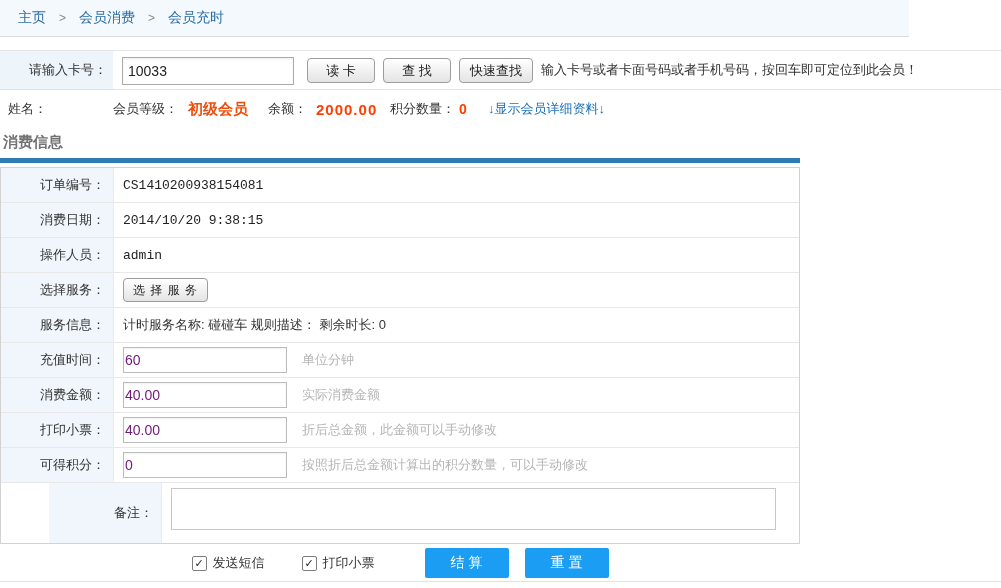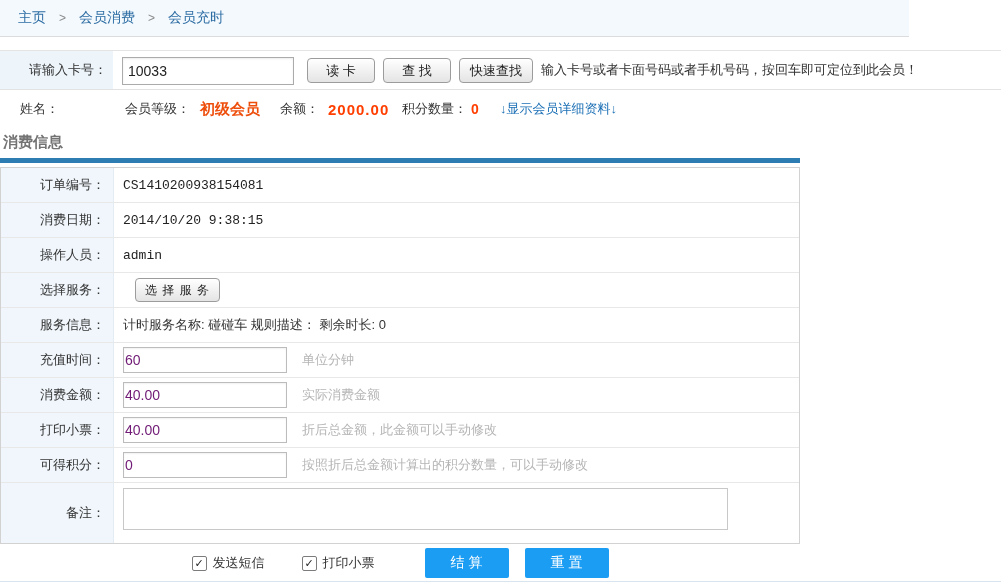--- a/index.html
+++ b/index.html
@@ -26,48 +26,48 @@
             background:linear-gradient(#ffffff,#e4e4e4);font-size:13px;color:#222;
             font-family:inherit;cursor:pointer;padding:0 10px;}
   .btn-read{left:307px;width:68px;}
   .btn-find{left:383px;width:68px;}
   .btn-quick{left:459px;width:74px;padding:0 4px;}
   .search-hint{position:absolute;left:541px;top:0;height:100%;display:flex;align-items:center;
                font-size:13px;color:#333;}
 
   
   .memberrow{position:absolute;top:90px;left:0;width:1001px;height:38px;font-size:13px;}
-  .memberrow>span{position:absolute;top:50%;transform:translateY(-50%);white-space:nowrap;margin-left:12px;}
+  .memberrow>span{position:absolute;top:50%;transform:translateY(-50%);white-space:nowrap;}
   .m-name{left:8px;color:#333;}
   .m-lvl-label{left:113px;color:#333;}
   .m-lvl-value{left:188px;color:#ee4e0c;font-weight:bold;font-size:15px;}
   .m-bal-label{left:268px;color:#333;}
   .m-bal-value{left:316px;color:#ff3e00;font-weight:bold;font-size:15px;letter-spacing:1px;}
   .m-pts-label{left:390px;color:#333;}
   .m-pts-value{left:459px;color:#ff3e00;font-weight:bold;font-size:14px;}
   .m-detail{left:488px;color:#1c70b5;cursor:pointer;}
 
   
   .section-title{position:absolute;left:3px;top:133px;font-size:15px;font-weight:bold;color:#737373;}
   .section-bar{position:absolute;left:0;top:158px;width:800px;height:5px;background:#2d7cb2;}
 
   
   .ftable{position:absolute;left:0;top:167px;width:800px;border:1px solid #d2d2d2;
           box-sizing:border-box;background:#fff;}
   .frow{display:flex;align-items:stretch;height:35px;border-bottom:1px solid #e8e8e8;box-sizing:border-box;}
-  .frow:last-child{border-bottom:none;height:60px;}
+  .frow:last-child{border-bottom:none;height:60px;margin-left:48px;}
   .flabel{width:113px;flex-shrink:0;background:#f0f6fb;border-right:1px solid #e3ebf3;
           display:flex;align-items:center;justify-content:flex-end;
           padding-right:8px;box-sizing:border-box;font-size:13px;color:#333;}
   .fvalue{flex:1;display:flex;align-items:center;padding-left:9px;font-size:13px;color:#333;}
   .mono{font-family:"Liberation Mono","DejaVu Sans Mono",monospace;font-size:13px;color:#222;}
   .field{width:160px;height:24px;border:1px solid #bcbcbc;padding:0 1px;font-size:14px;color:#701a75;
          box-shadow:inset 0 1px 2px rgba(0,0,0,.06);}
   .hint{margin-left:15px;color:#b5b5b5;font-size:13px;}
-  .svc-btn{position:static;height:24px;font-size:12px;letter-spacing:1px;padding:0 9px;margin-left:12px;}
+  .svc-btn{position:static;height:24px;font-size:12px;letter-spacing:1px;padding:0 9px;}
   .remark-area{width:605px;height:42px;border:1px solid #c8c8c8;resize:none;margin-top:5px;
                font-family:inherit;font-size:13px;box-sizing:border-box;}
   .frow-remark .fvalue{align-items:flex-start;}
 
   
   .actions{position:absolute;left:0;top:546px;width:800px;height:34px;
            display:flex;align-items:center;justify-content:center;}
   .cbgroup{display:flex;align-items:center;cursor:pointer;}
   .cbgroup.g1{margin-right:37px;}
   .cbgroup.g2{margin-right:50px;}

